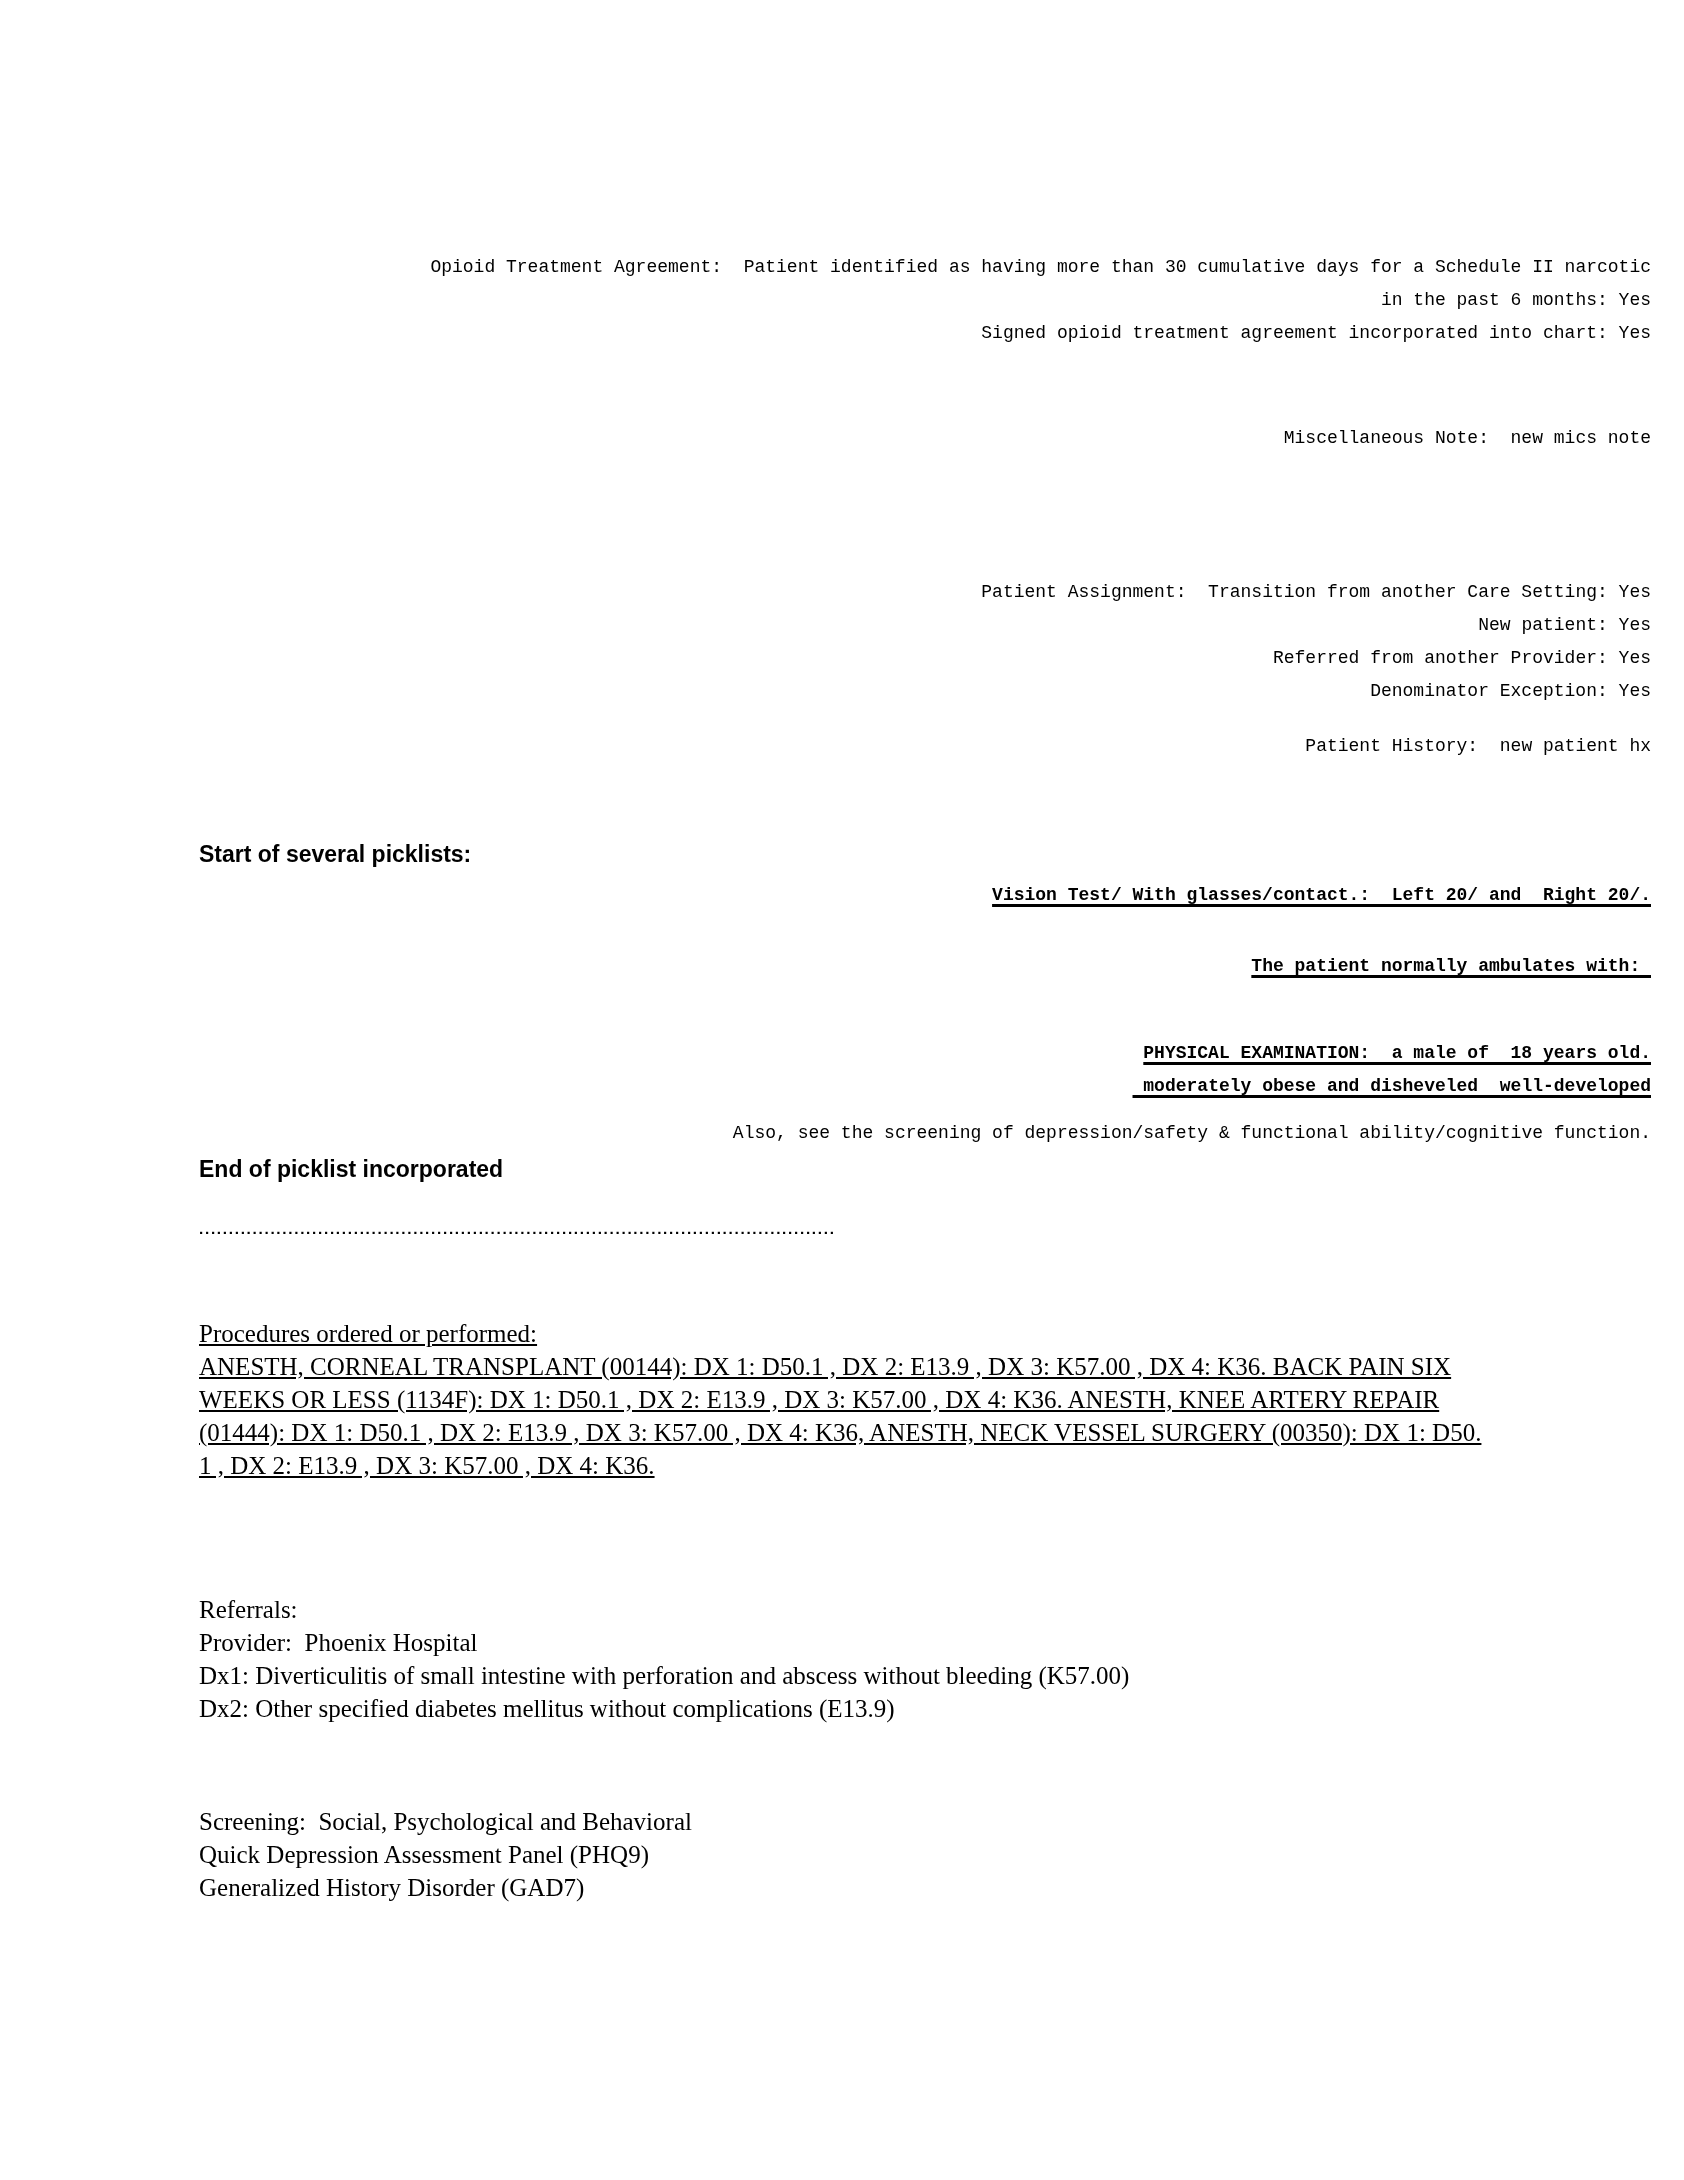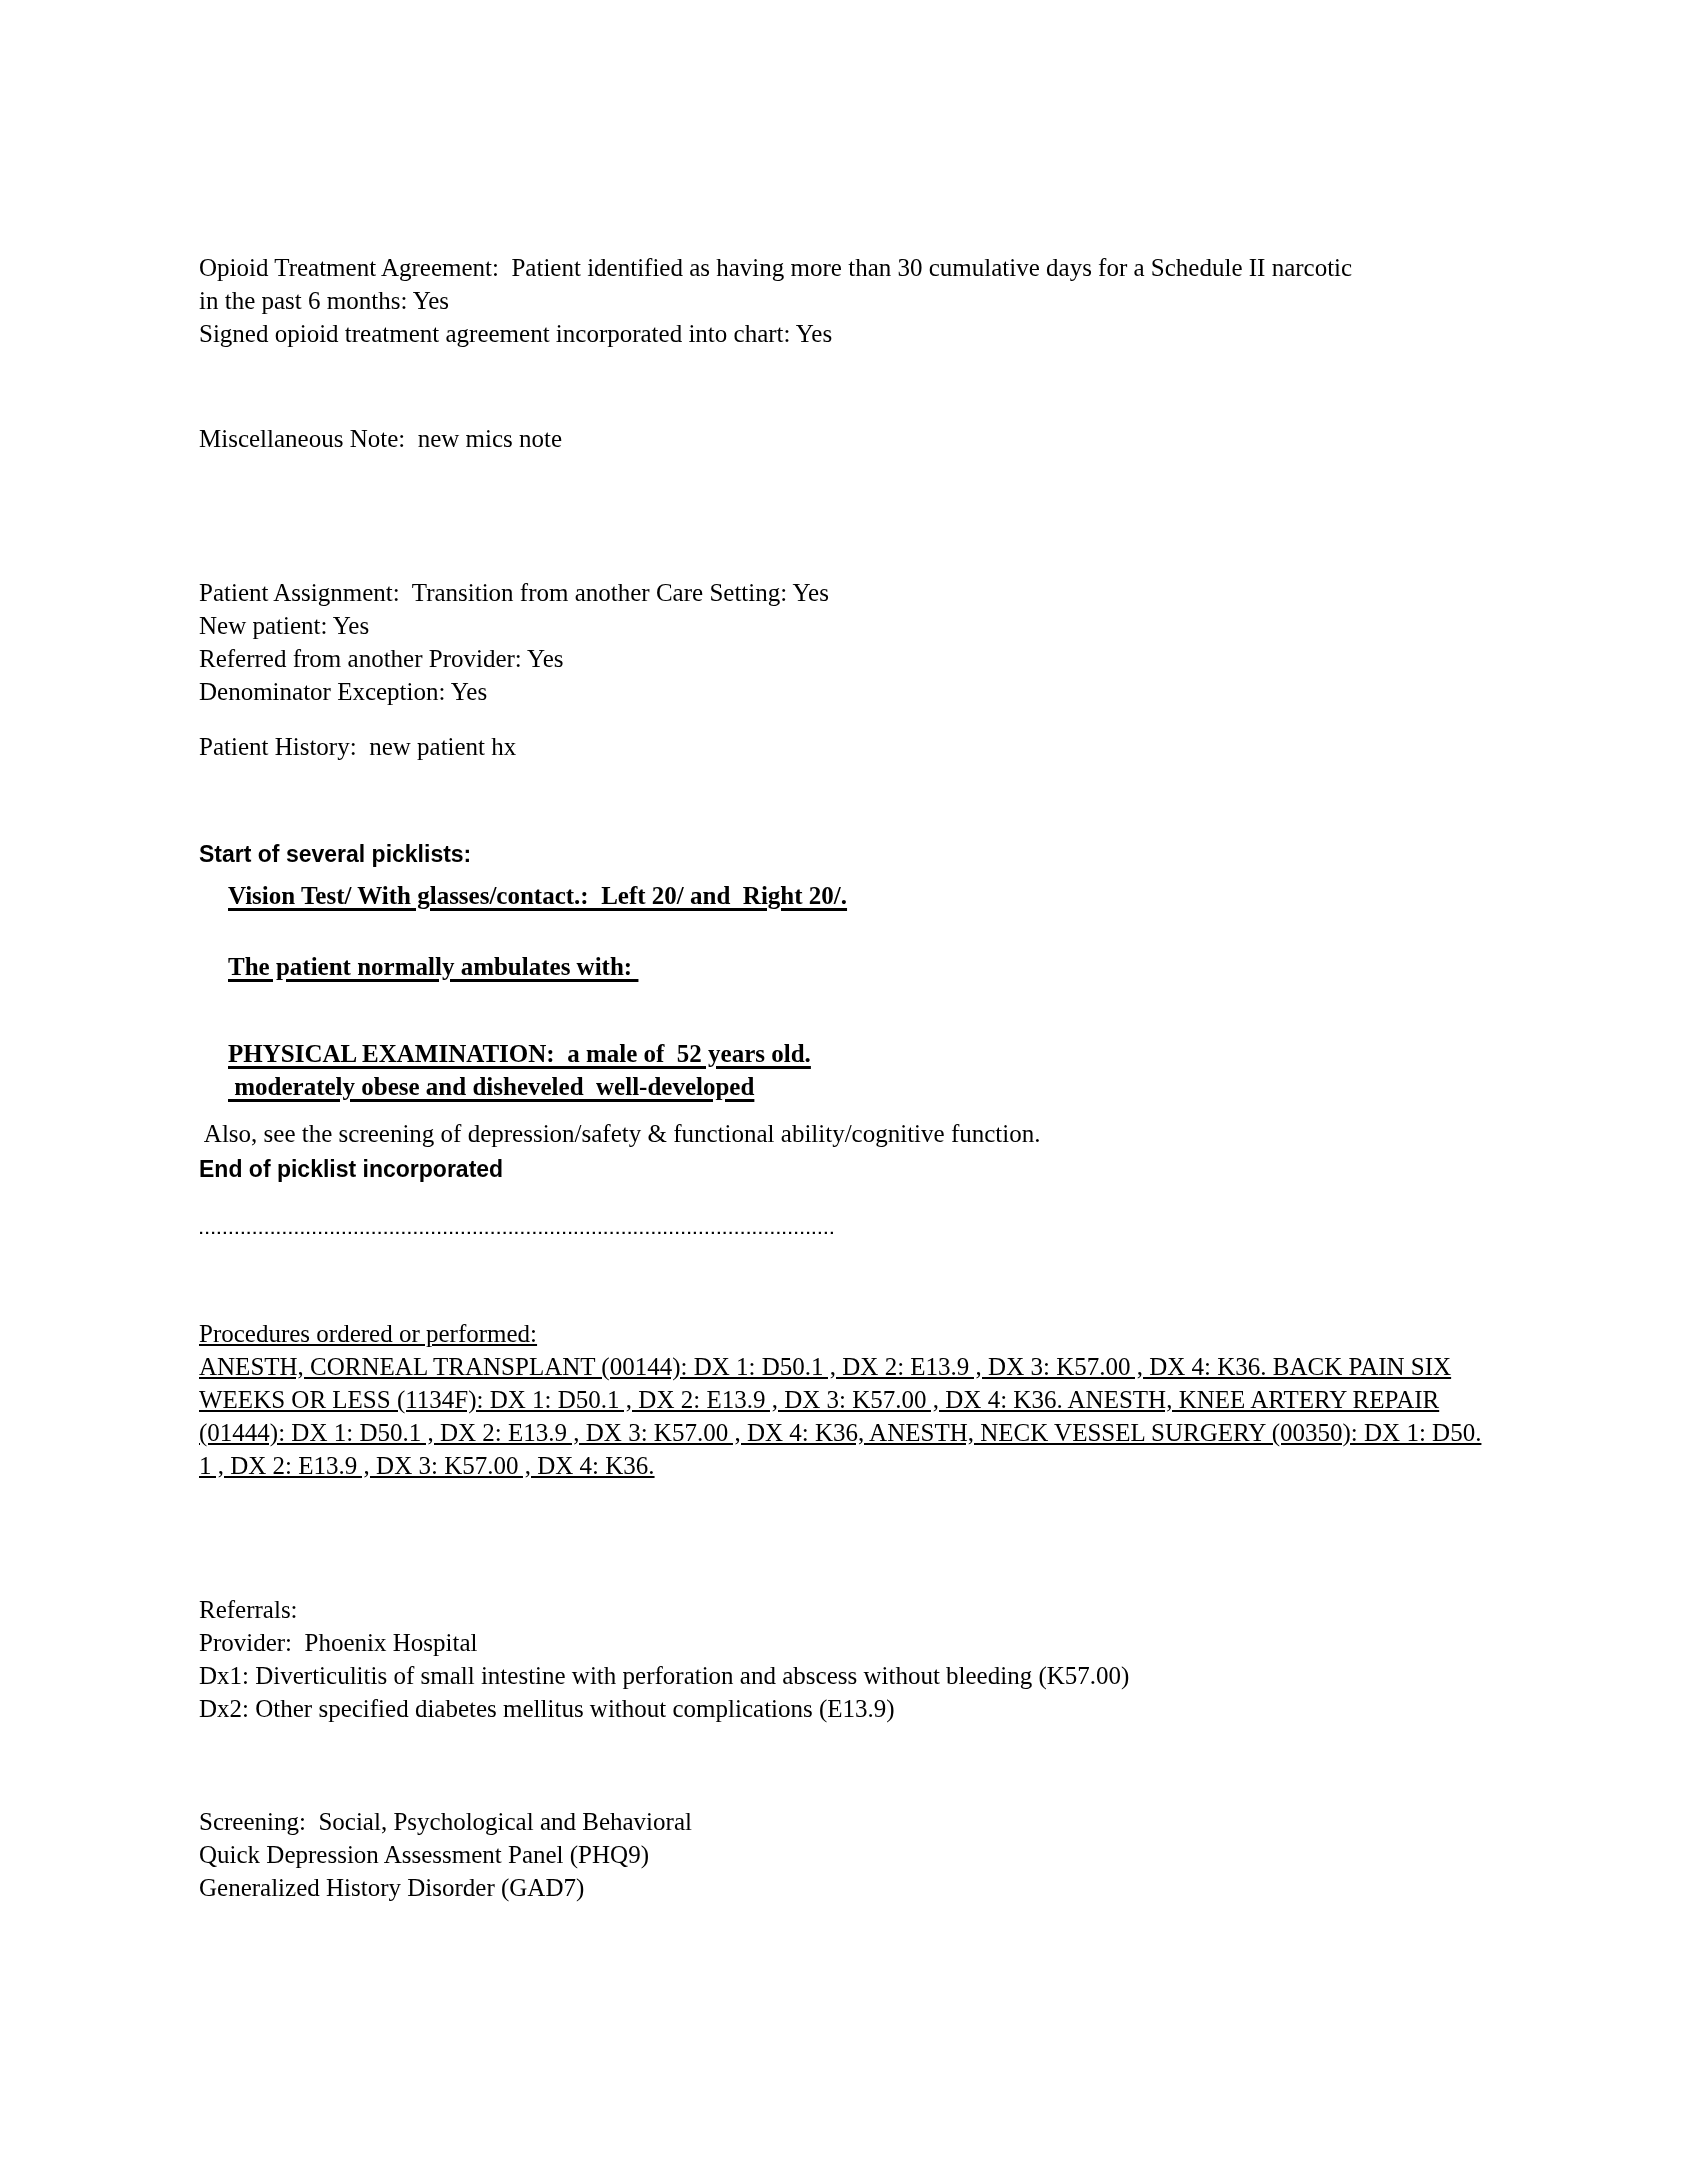--- a/index.html
+++ b/index.html
@@ -14,23 +14,24 @@
     color: #000000;
   }
   .page {
     box-sizing: border-box;
     width: 1685px;
     height: 2181px;
     padding: 251px 34px 0 199px;
     background: #ffffff;
   }
   .sans {
-    font-family: Liberation Serif, serif;
-    font-size: 25px;
+    font-family: Liberation Mono, monospace;
+    font-size: 18px;
     line-height: 33px;
+    text-align: right;
   }
   .serif {
     font-family: "Liberation Serif", serif;
     font-size: 25px;
     line-height: 33px;
   }
   .line {
     white-space: pre;
   }
   .b { font-weight: bold; }
@@ -95,21 +96,21 @@
     <div class="line">Patient History:  new patient hx</div>
   </section>
 
   <div class="h1" id="picklists-head">Start of several picklists:</div>
 
   <div class="sans line b u" id="vision-line">Vision Test/ With glasses/contact.:  Left 20/ and  Right 20/.</div>
 
   <div class="sans line b u" id="ambulates-line">The patient normally ambulates with: </div>
 
   <section class="sans" id="phys-exam">
-    <div class="line b u">PHYSICAL EXAMINATION:  a male of  52 years old.</div>
+    <div class="line b u">PHYSICAL EXAMINATION:  a male of  18 years old.</div>
     <div class="line b u"> moderately obese and disheveled  well-developed</div>
   </section>
 
   <div class="sans line" id="also-line"> Also, see the screening of depression/safety &amp; functional ability/cognitive function.</div>
 
   <div class="h1" id="end-head">End of picklist incorporated</div>
 
   <div id="dots-divider">...........................................................................................................</div>
 
   <section class="serif" id="procedures">

